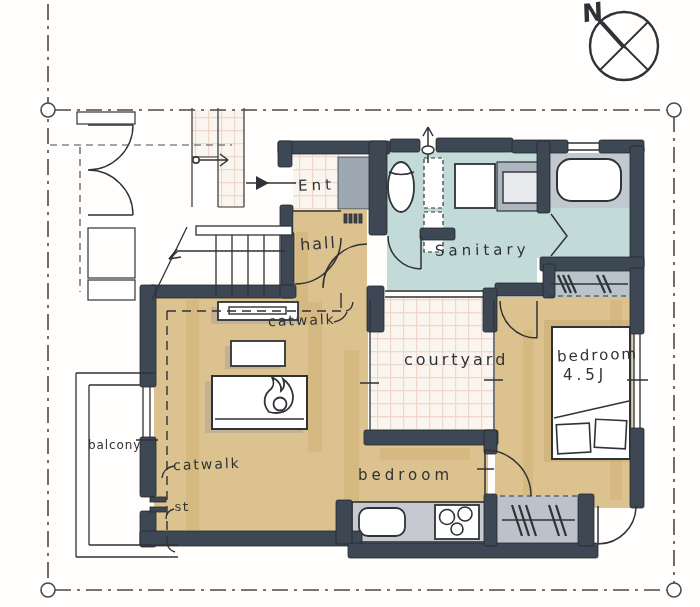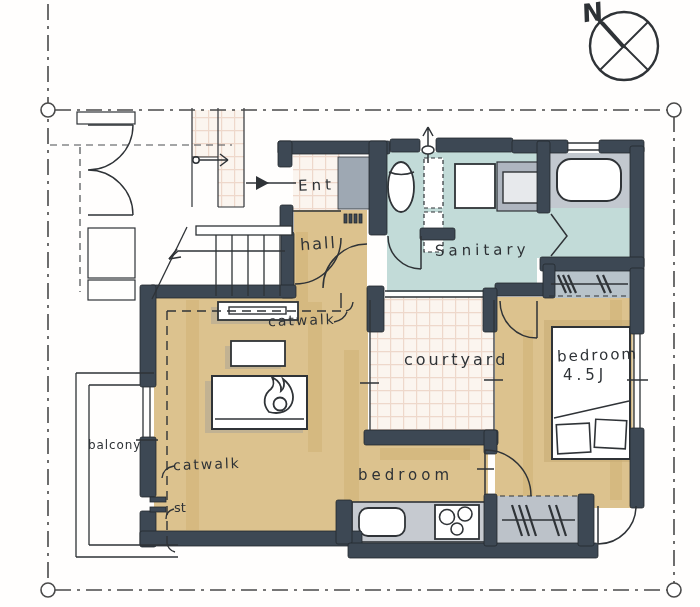--- a/index.html
+++ b/index.html
@@ -10,21 +10,21 @@
   .lbl-n{font-size:25px;font-weight:600;transform:rotate(-8deg) skewX(-6deg);}
   .lbl-ent{font-size:15px;letter-spacing:4px;transform:rotate(-2deg);}
   .lbl-hall{font-size:16px;letter-spacing:2px;transform:rotate(-4deg);}
   .lbl-san{font-size:15px;letter-spacing:4px;transform:rotate(-1deg);}
   .lbl-court{font-size:16px;letter-spacing:3px;}
   .lbl-bed{font-size:15px;letter-spacing:2px;transform:rotate(-2deg);}
   .lbl-bedsz{font-size:15px;letter-spacing:4px;}
   .lbl-liv{font-size:18px;letter-spacing:5px;}
   .lbl-kit{font-size:15px;letter-spacing:4px;}
   .lbl-cw{font-size:14px;letter-spacing:2px;transform:rotate(-2deg);}
-  .lbl-st{font-size:13px;}
+  .lbl-st{font-size:13px;font-family:Liberation Mono, monospace;}
   .lbl-balc{font-size:13px;letter-spacing:1px;transform:scaleX(.92);transform-origin:left;}
 </style>
 </head>
 <body>
 
 <div class="plan">
 <svg width="700" height="607" viewBox="0 0 700 607">
   <defs>
     <pattern id="tile" width="13" height="13" patternUnits="userSpaceOnUse">
       <rect width="13" height="13" fill="#fbf5ef"></rect>

